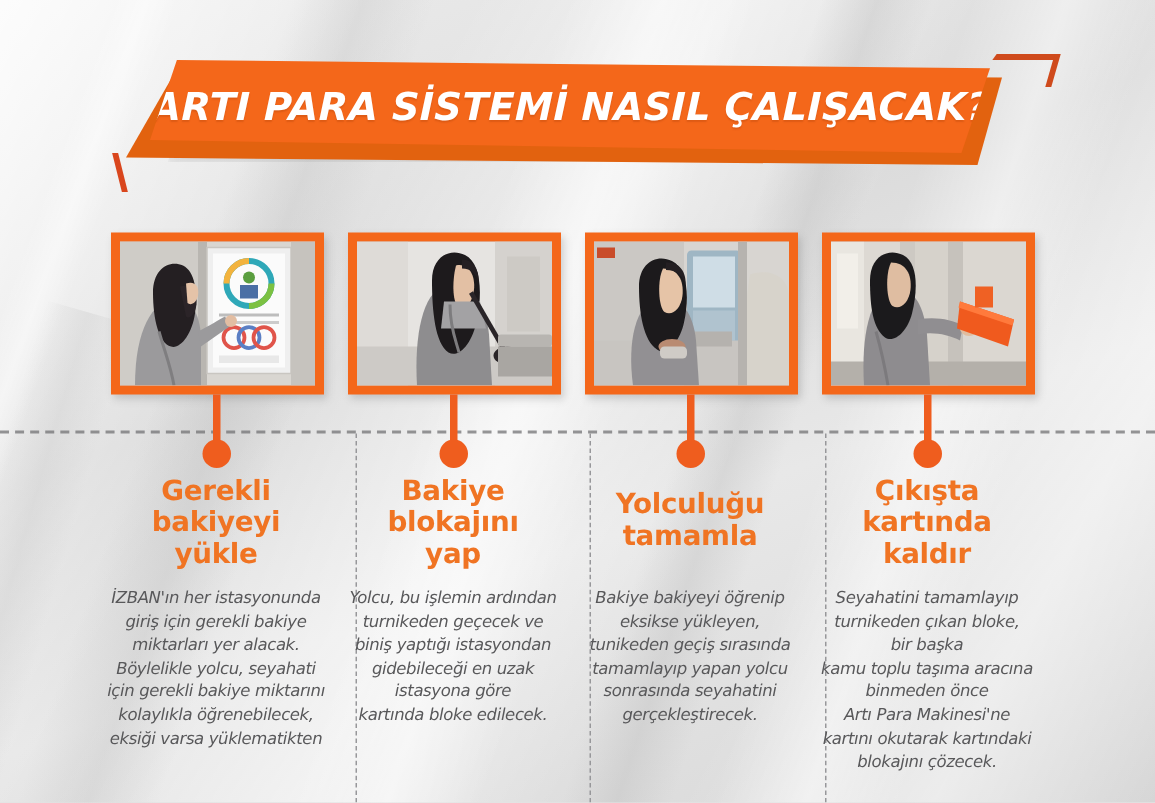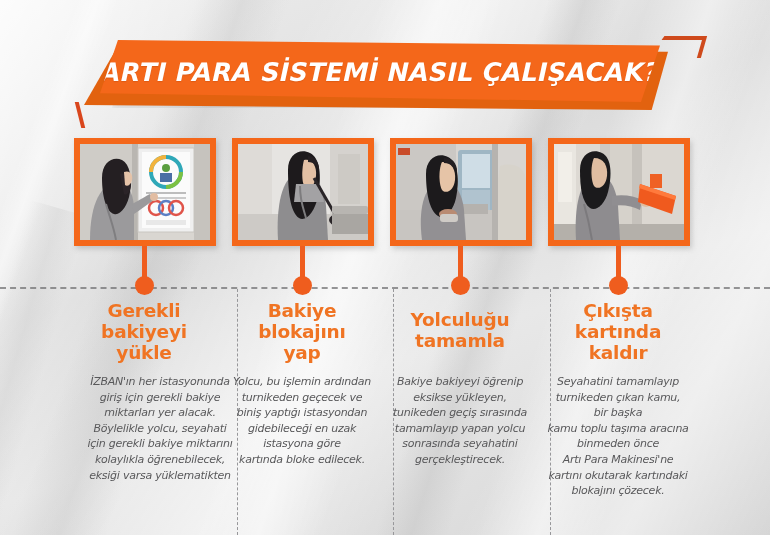--- a/index.html
+++ b/index.html
@@ -87,21 +87,21 @@
     left: 700px; top: 18px;
     width: 4px; height: 22px;
     background: #cf4a1c;
     transform: skewX(-16deg);
   }
 
   
   #cols { position: absolute; left: 0; top: 0; width: 770px; height: 535px; }
   .col {
     position: absolute;
-    top: 0; width: 156px; height: 419px;
+    top: 17px; width: 156px; height: 419px;
   }
   .col.c0 { left: 66px; }
   .col.c1 { left: 224px; }
   .col.c2 { left: 382px; }
   .col.c3 { left: 540px; }
 
   
   .photo-card {
     position: absolute;
     left: 8px; top: 138px;
@@ -154,21 +154,21 @@
     left: 1px;
     width: 154px;
     text-align: center;
     font-family: "DejaVu Sans", sans-serif;
     font-style: italic;
     font-size: 11px;
     line-height: 15.6px;
     color: #58585a;
   }
   .body span { display: block; white-space: nowrap; }
-  .body.b0 { top: 374px; margin-left: 16px; }
+  .body.b0 { top: 374px; }
   .body.b1 { top: 374px; }
   .body.b2 { top: 374px; }
   .body.b3 { top: 374px; }
   .body.tight span { letter-spacing: -0.25px; }
 
   
   #hdash {
     position: absolute;
     left: 0; top: 287px;
     width: 770px; height: 0;
@@ -369,21 +369,21 @@
     </div>
     <div class="stem"></div>
     <div class="dot"></div>
     <div class="head">
       <span>Çıkışta</span>
       <span>kartında</span>
       <span>kaldır</span>
     </div>
     <div class="body b3 tight">
       <span>Seyahatini tamamlayıp</span>
-      <span>turnikeden çıkan kamu,</span>
+      <span>turnikeden çıkan bloke,</span>
       <span>bir başka</span>
       <span>kamu toplu taşıma aracına</span>
       <span>binmeden önce</span>
       <span>Artı Para Makinesi'ne</span>
       <span>kartını okutarak kartındaki</span>
       <span>blokajını çözecek.</span>
     </div>
   </div>
 
 </div>

